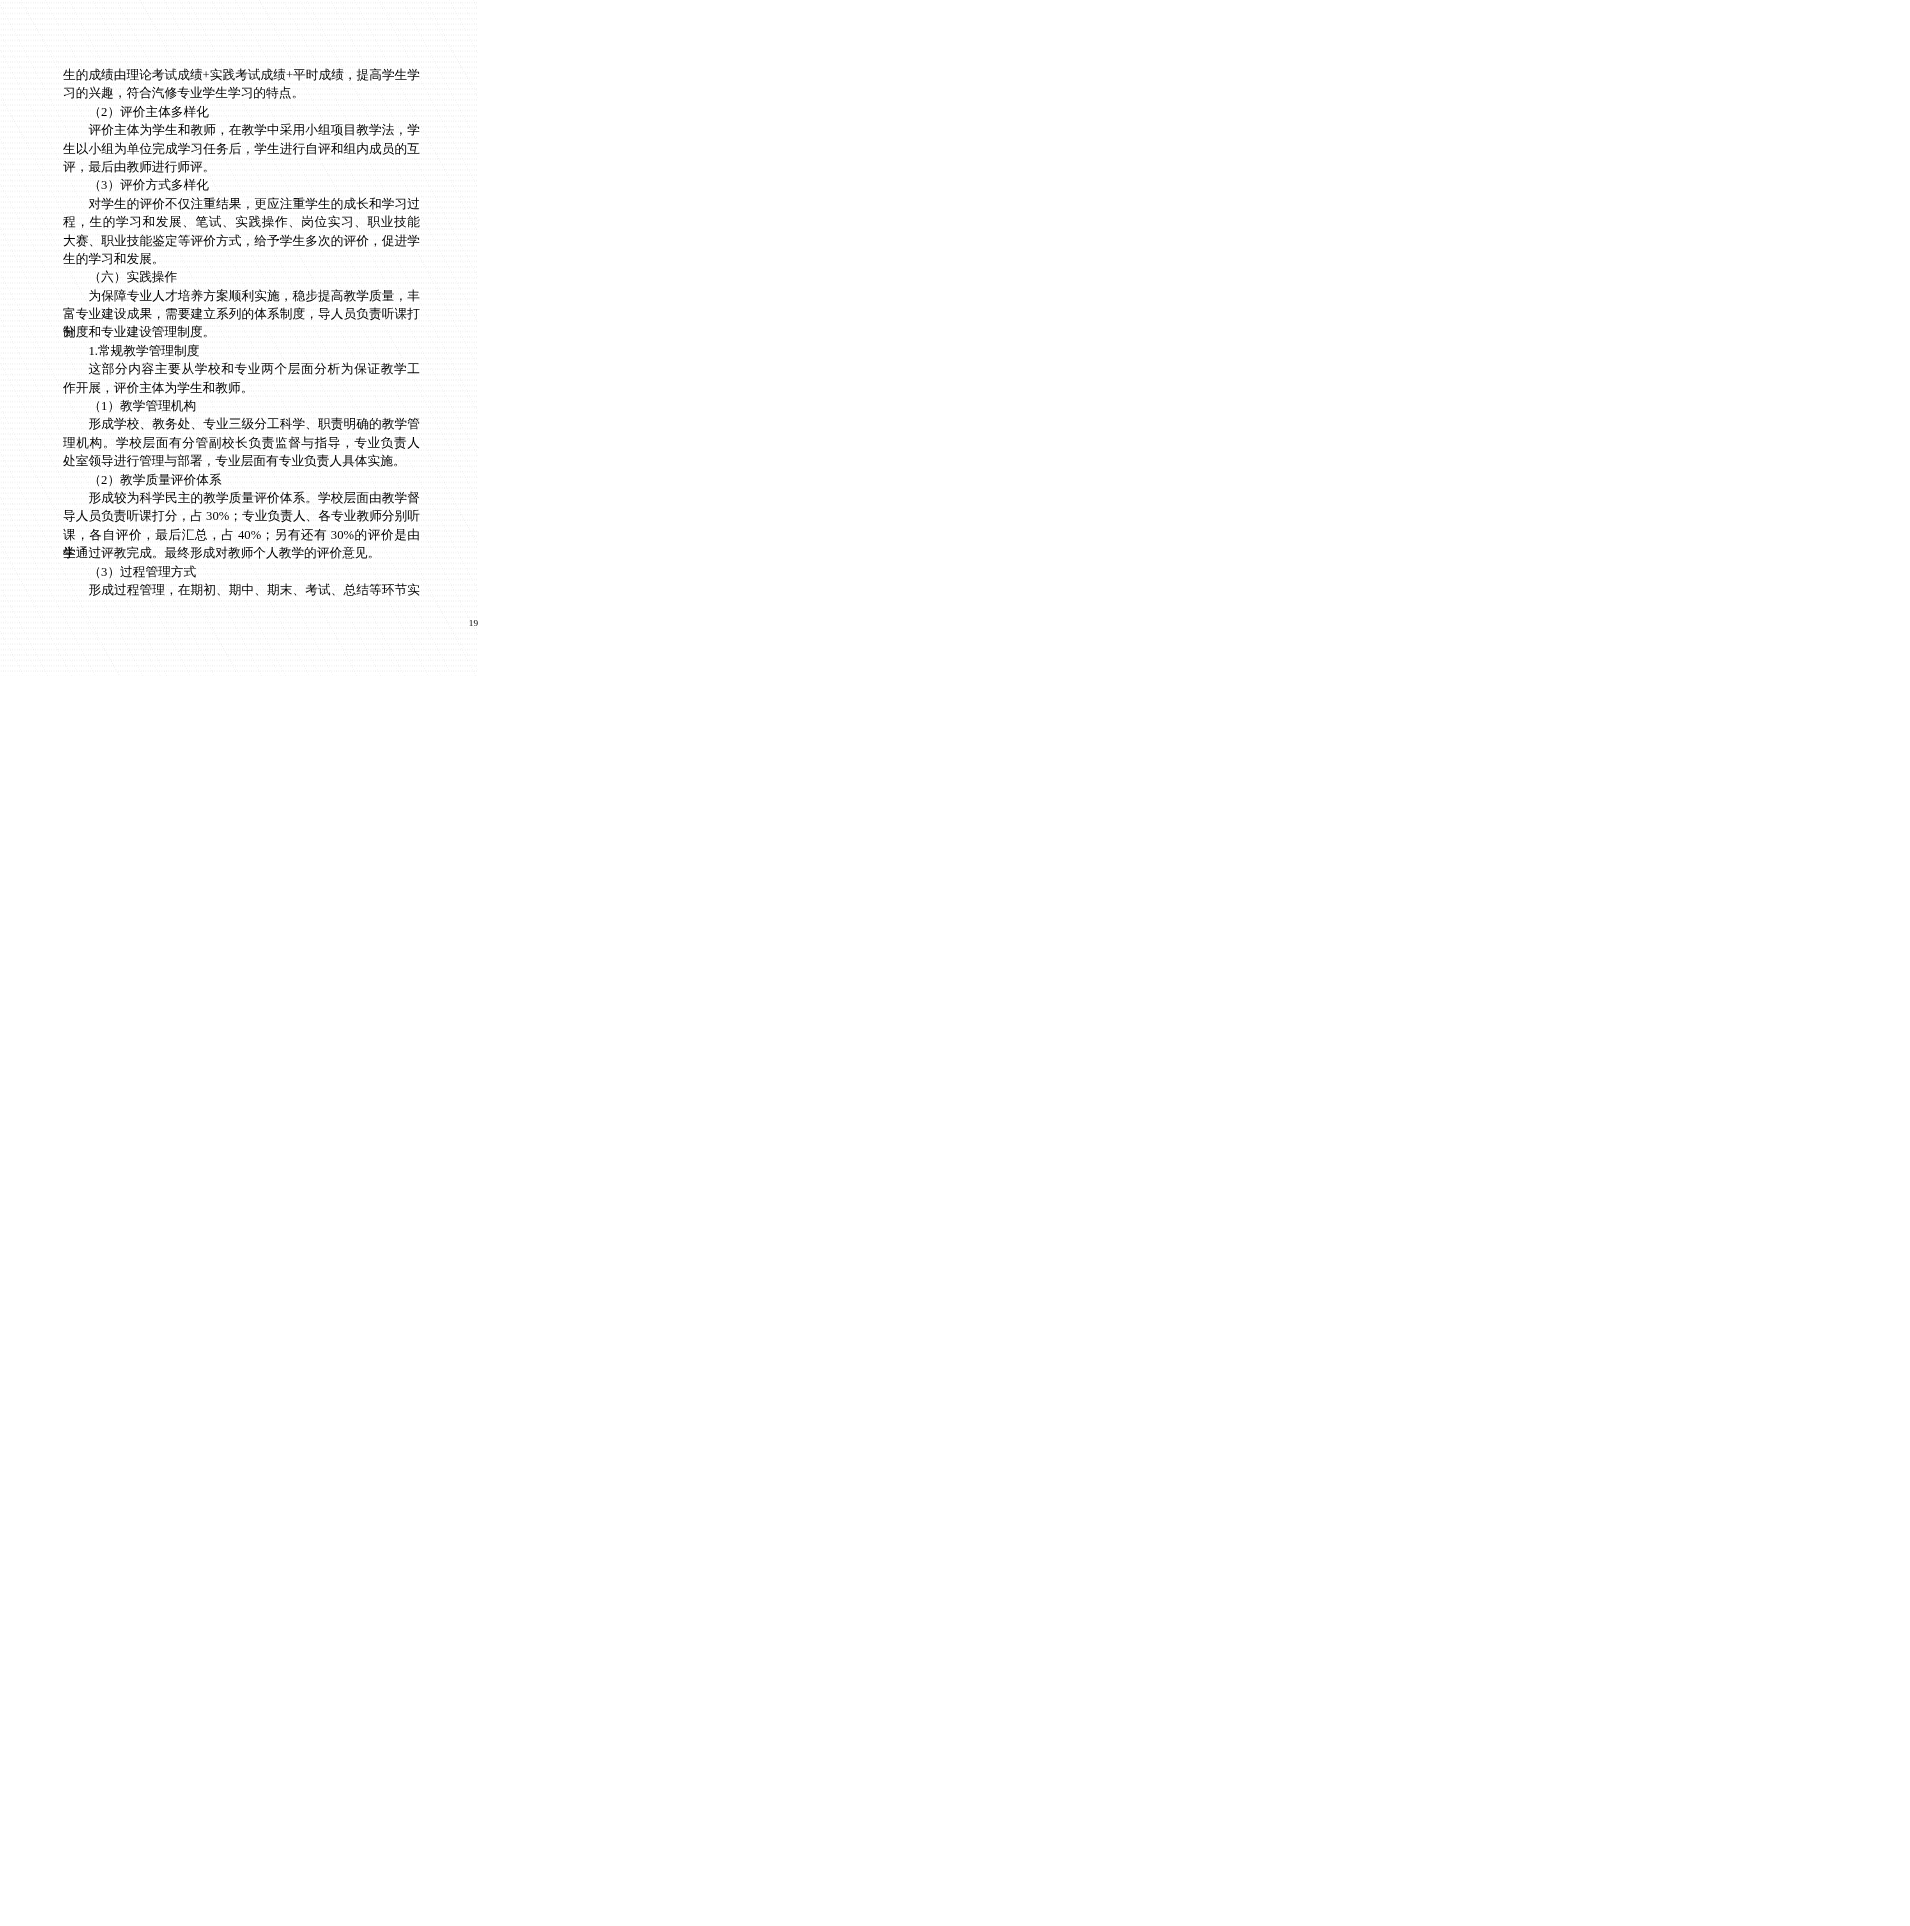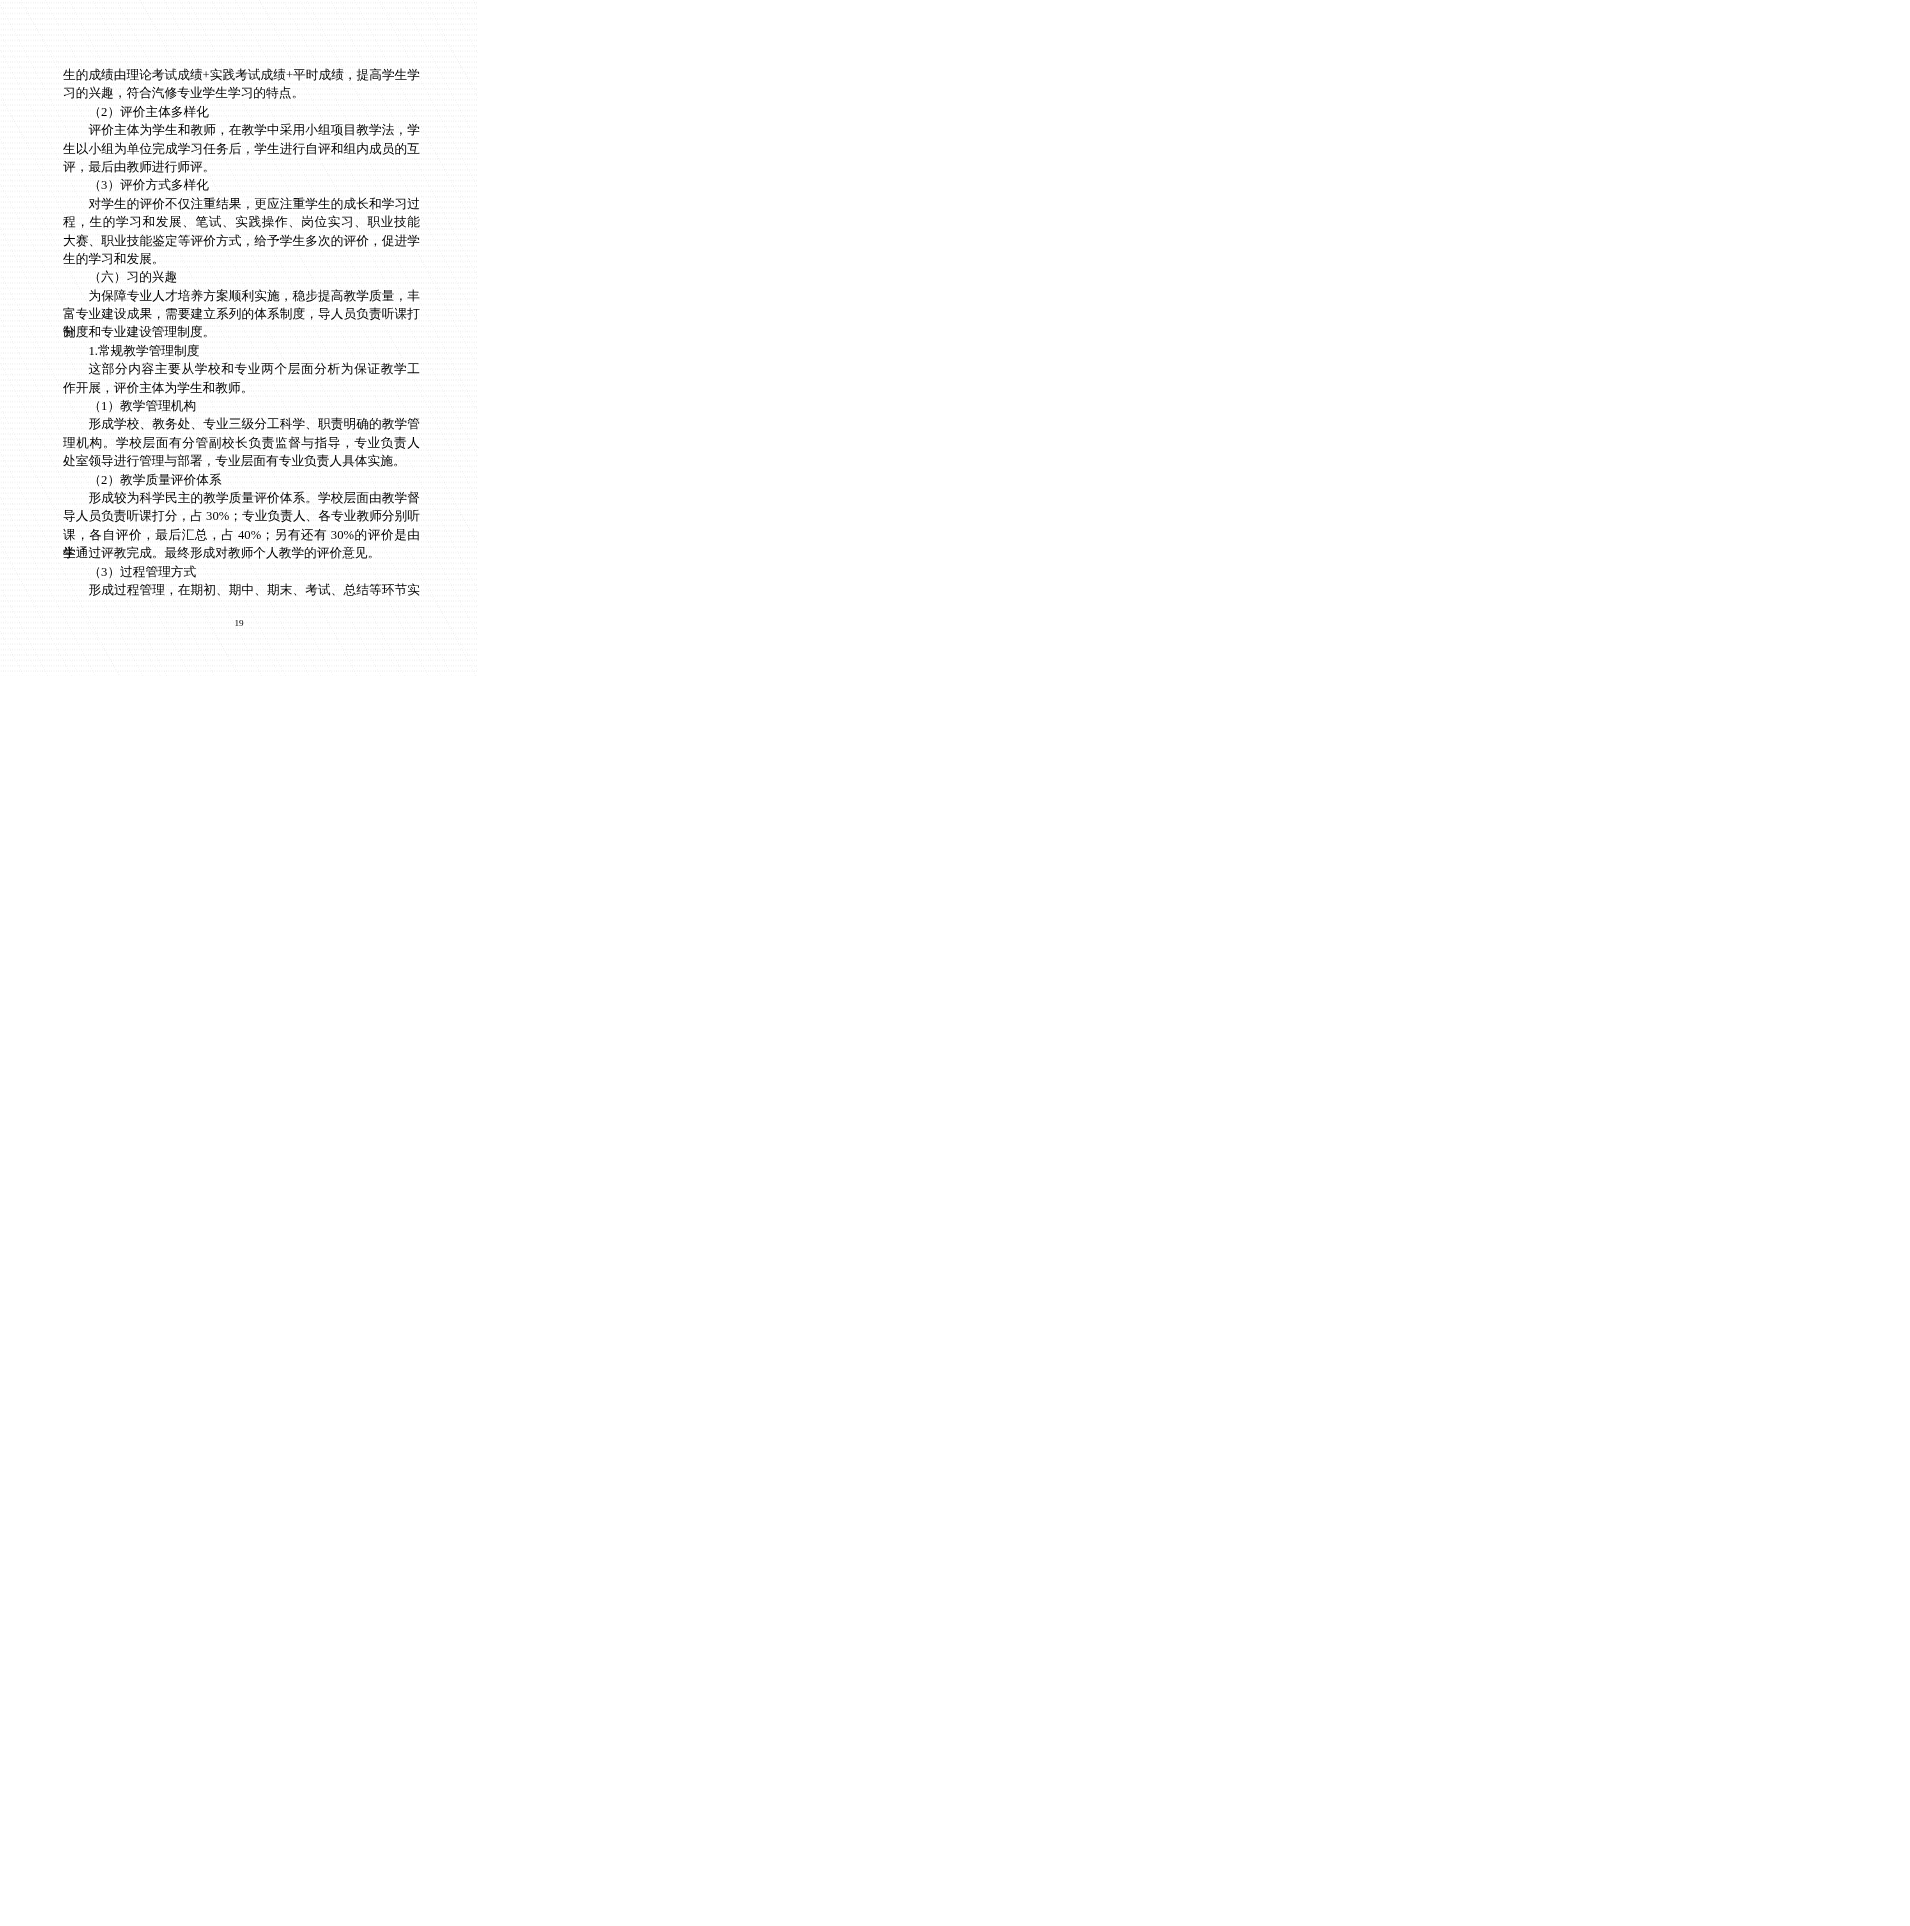--- a/index.html
+++ b/index.html
@@ -57,21 +57,21 @@
     text-indent: 2em;
   }
   .l.b {
     font-weight: normal;
   }
   .footer {
     position: absolute;
     left: 0;
     top: 618px;
     width: 100%;
-    text-align: center;
+    text-align: right;
   }
   .page-number {
     font-size: 9.2px;
     line-height: 11.6px;
     display: inline-block;
   }
 </style>
 </head>
 <body>
 
@@ -84,21 +84,21 @@
     <div class="l">习的兴趣，符合汽修专业学生学习的特点。</div>
     <div class="l ind">（2）评价主体多样化</div>
     <div class="l ind j">评价主体为学生和教师，在教学中采用小组项目教学法，学</div>
     <div class="l j">生以小组为单位完成学习任务后，学生进行自评和组内成员的互</div>
     <div class="l">评，最后由教师进行师评。</div>
     <div class="l ind">（3）评价方式多样化</div>
     <div class="l ind j">对学生的评价不仅注重结果，更应注重学生的成长和学习过</div>
     <div class="l j">程，生的学习和发展、笔试、实践操作、岗位实习、职业技能</div>
     <div class="l j">大赛、职业技能鉴定等评价方式，给予学生多次的评价，促进学</div>
     <div class="l">生的学习和发展。</div>
-    <div class="l ind">（六）习的兴趣</div>
+    <div class="l ind">（六）实践操作</div>
     <div class="l ind j">为保障专业人才培养方案顺利实施，稳步提高教学质量，丰</div>
     <div class="l j">富专业建设成果，需要建立系列的体系制度，导人员负责听课打分</div>
     <div class="l">制度和专业建设管理制度。</div>
     <div class="l ind b">1.常规教学管理制度</div>
     <div class="l ind j">这部分内容主要从学校和专业两个层面分析为保证教学工</div>
     <div class="l">作开展，评价主体为学生和教师。</div>
     <div class="l ind">（1）教学管理机构</div>
     <div class="l ind j">形成学校、教务处、专业三级分工科学、职责明确的教学管</div>
     <div class="l j">理机构。学校层面有分管副校长负责监督与指导，专业负责人</div>
     <div class="l">处室领导进行管理与部署，专业层面有专业负责人具体实施。</div>

